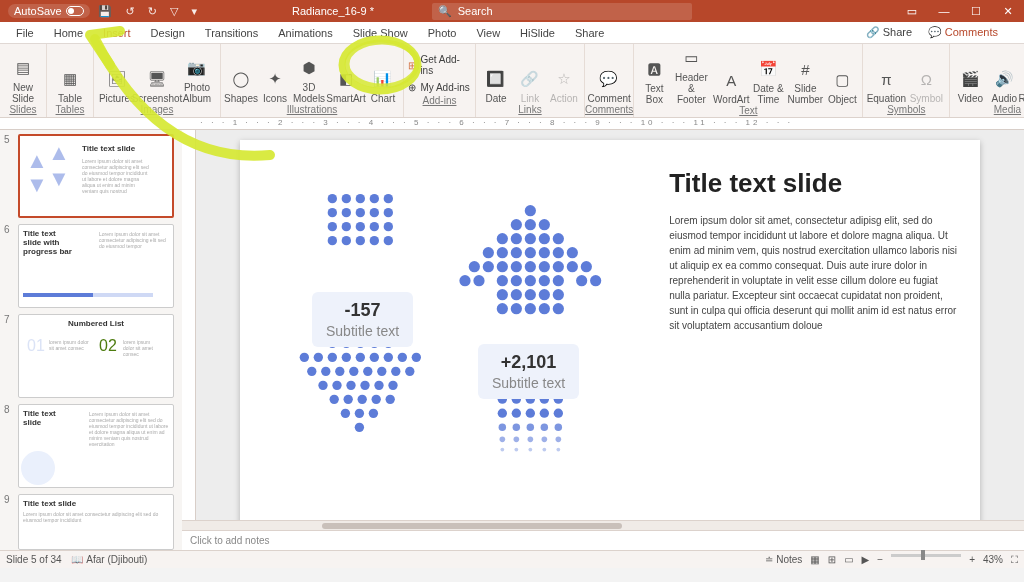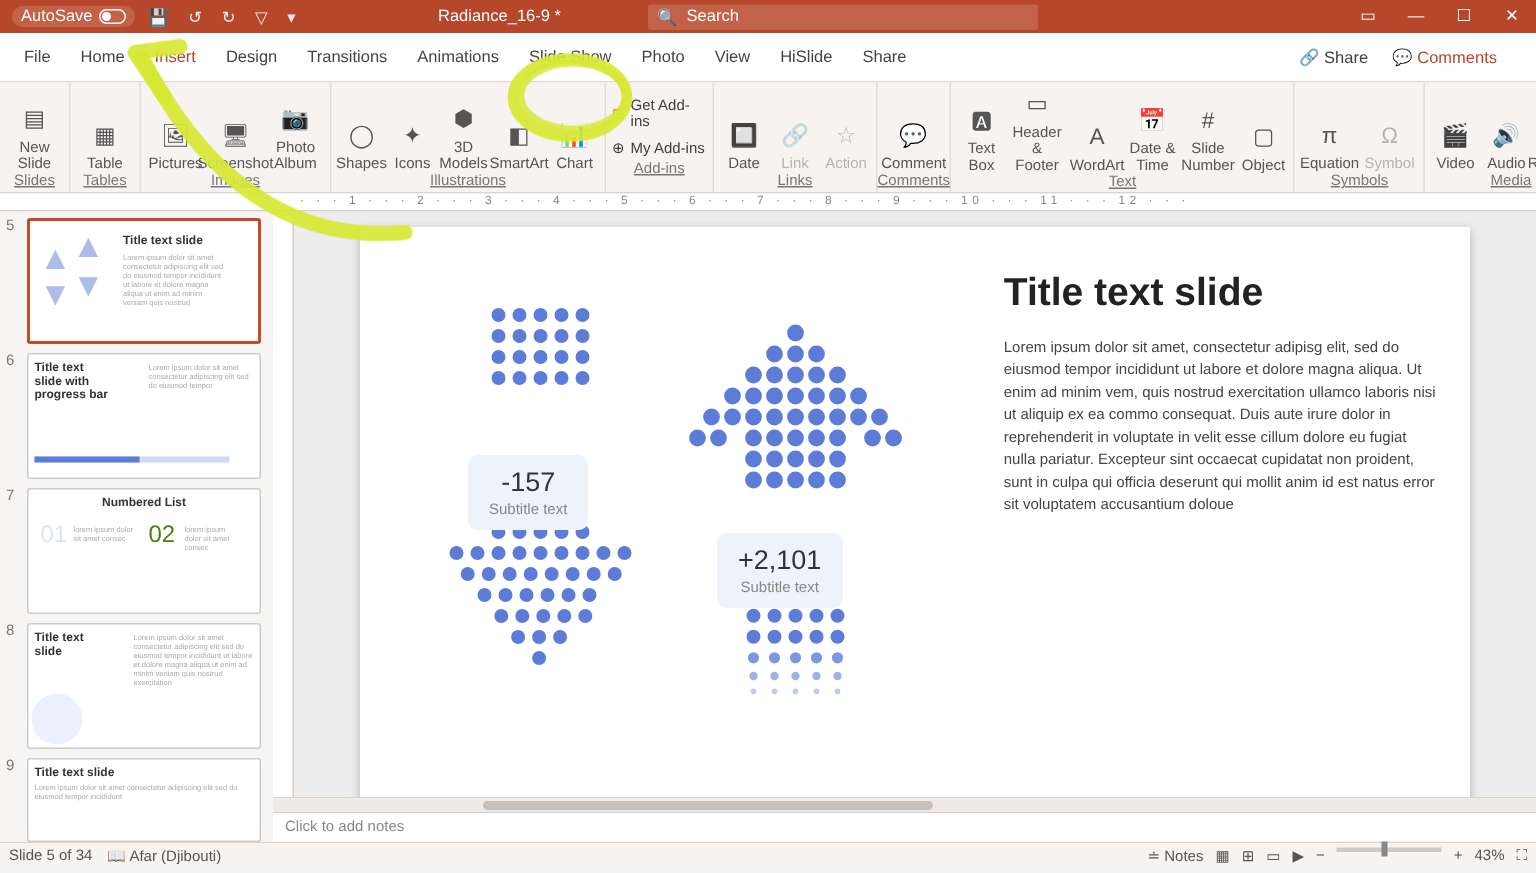--- a/index.html
+++ b/index.html
@@ -8,21 +8,21 @@
 .titlebar { height: 22px; background: #b7472a; display: flex; align-items: center; color: #fff; font-size: 11px; }
 .titlebar .autosave { background: rgba(255,255,255,0.15); border-radius: 8px; padding: 1px 6px; margin: 0 4px 0 8px; display:flex; align-items:center; gap:4px;}
 .titlebar .toggle{ width:18px;height:10px;border:1px solid #fff;border-radius:5px;position:relative;}
 .titlebar .toggle::after{content:"";position:absolute;width:6px;height:6px;border-radius:50%;background:#fff;left:1px;top:1px;}
 .titlebar .qat span{ margin: 0 5px; opacity:0.9; cursor:pointer;}
 .titlebar .docname { position:absolute; left:50%; transform:translateX(-220px); }
 .titlebar .search { position:absolute; left:50%; transform:translateX(-80px); width:260px; background:rgba(255,255,255,0.15); border-radius:2px; padding:2px 6px; display:flex; align-items:center; gap:6px;}
 .titlebar .winbtns{ margin-left:auto; display:flex;}
 .titlebar .winbtns span{ width:32px; text-align:center; cursor:pointer; line-height:22px;}
 
-.menubar { height:33px; background:#fff; display:flex; align-items:center; padding-left:6px; gap:0; border-bottom:1px solid #e0d8d4;}
+.menubar { height:22px; background:#fff; display:flex; align-items:center; padding-left:6px; gap:0; border-bottom:1px solid #e0d8d4;}
 .menubar .tab{ padding:0 10px; line-height:22px; cursor:pointer; color:#444;}
 .menubar .tab.active{ color:#b7472a; }
 .menubar .right{ margin-left:auto; display:flex; gap:4px; padding-right:20px;}
 .menubar .right .btn{ padding:0 6px; cursor:pointer;}
 .menubar .right .comments{ color:#b7472a;}
 
 .ribbon{ height:74px; background:#f7f3f1; display:flex; border-bottom:1px solid #dcd2cc;}
 .group{ display:flex; flex-direction:column; align-items:center; padding:2px 0px 0; border-right:1px solid #e6dcd6;}
 .group .items{ display:flex; align-items:flex-end; gap:2px; padding:0 4px; flex:1;}
 .gitem{ display:flex; flex-direction:column; align-items:center; width:38px; padding-top:2px; cursor:pointer; color:#555;}
@@ -54,22 +54,22 @@
 .slide .visuals{ width:58%; position:relative;}
 .slide .content{ width:42%; padding:28px 20px 0 0;}
 .slide h1{ font-size:26px; font-weight:700; color:#222; margin-bottom:14px;}
 .slide p{ font-size:10px; line-height:15px; color:#444;}
 
 .arrow{ position:absolute; width:170px; text-align:center;}
 .arrow svg{ width:170px; height:280px;}
 .arrow.down{ left:40px; top:40px;}
 .arrow.up{ left:210px; top:52px;}
 .valbox{ position:absolute; background:#eef2fb; border-radius:6px; padding:8px 14px; text-align:center;}
-.valbox .n{ font-size:18px; font-weight:400; color:#333;}
-.valbox .s{ font-size:10px; color:#888; margin-top:2px;}
+.valbox .n{ font-size:18px; font-weight:700; color:#333;}
+.valbox .s{ font-size:14px; color:#888; margin-top:2px;}
 .valbox.a{ left:72px; top:152px;}
 .valbox.b{ left:238px; top:204px;}
 
 .notes{ height:20px; background:#fff; border-top:1px solid #dcd2cc; font-size:10px; color:#888; padding-left:8px; line-height:20px;}
 
 .status{ height:18px; background:#f7f3f1; border-top:1px solid #dcd2cc; display:flex; align-items:center; font-size:10px; color:#555; padding:0 6px; gap:10px;}
 .status .right{ margin-left:auto; display:flex; align-items:flex-start; gap:8px;}
 .zbar{ width:70px; height:3px; background:#ccc; position:relative;}
 .zbar::before{content:"";position:absolute; width:4px; height:10px; background:#888; top:-4px; left:30px;}
 

